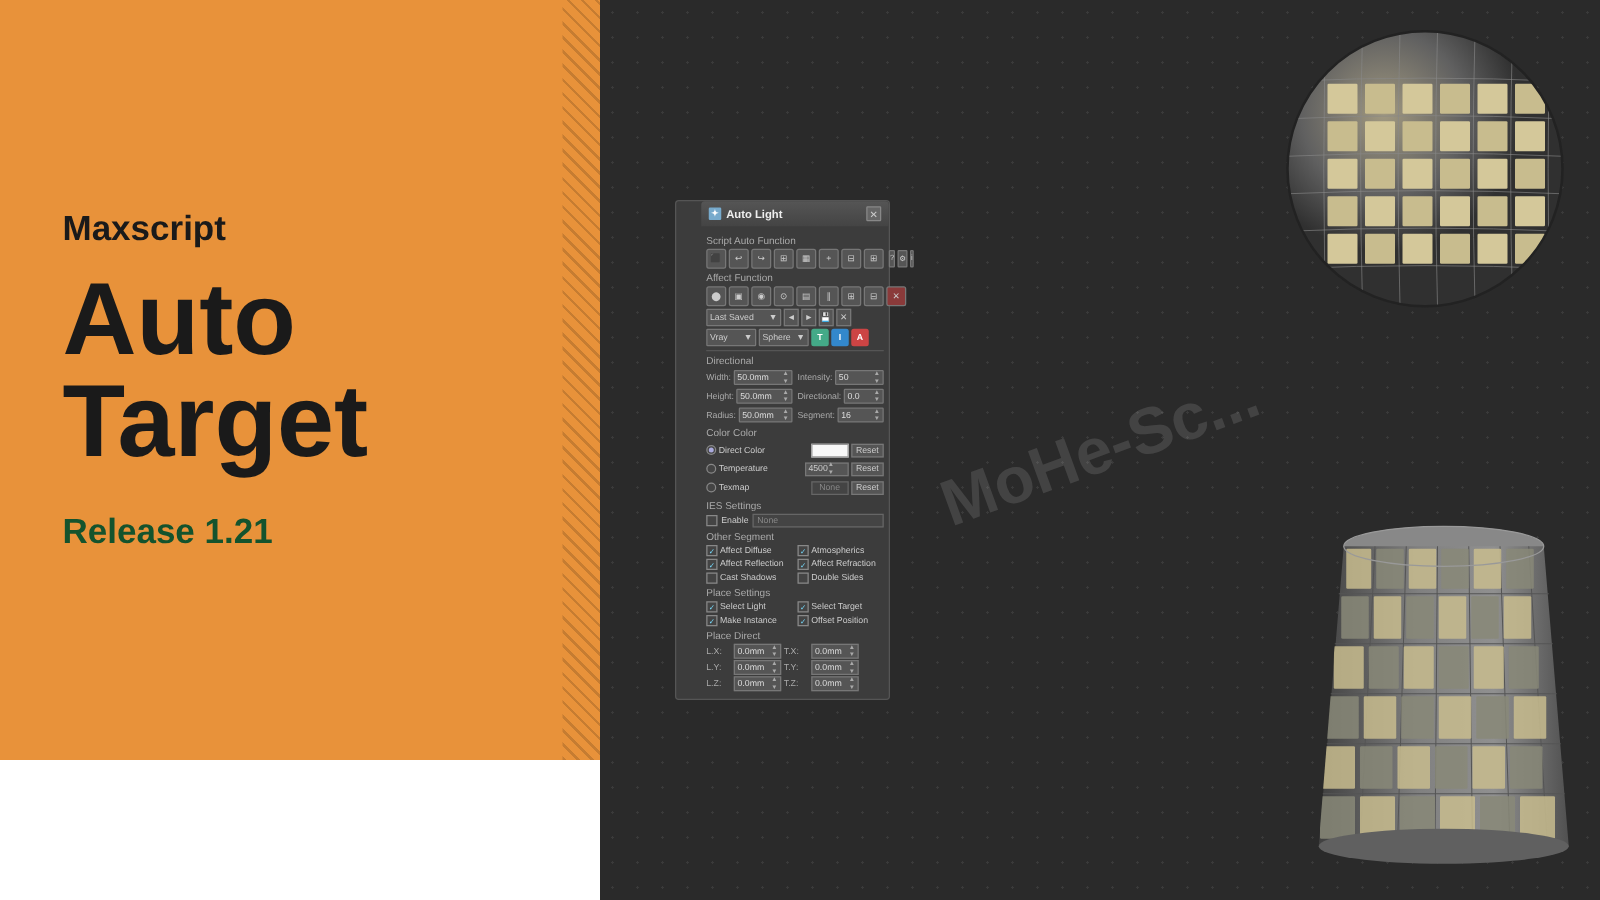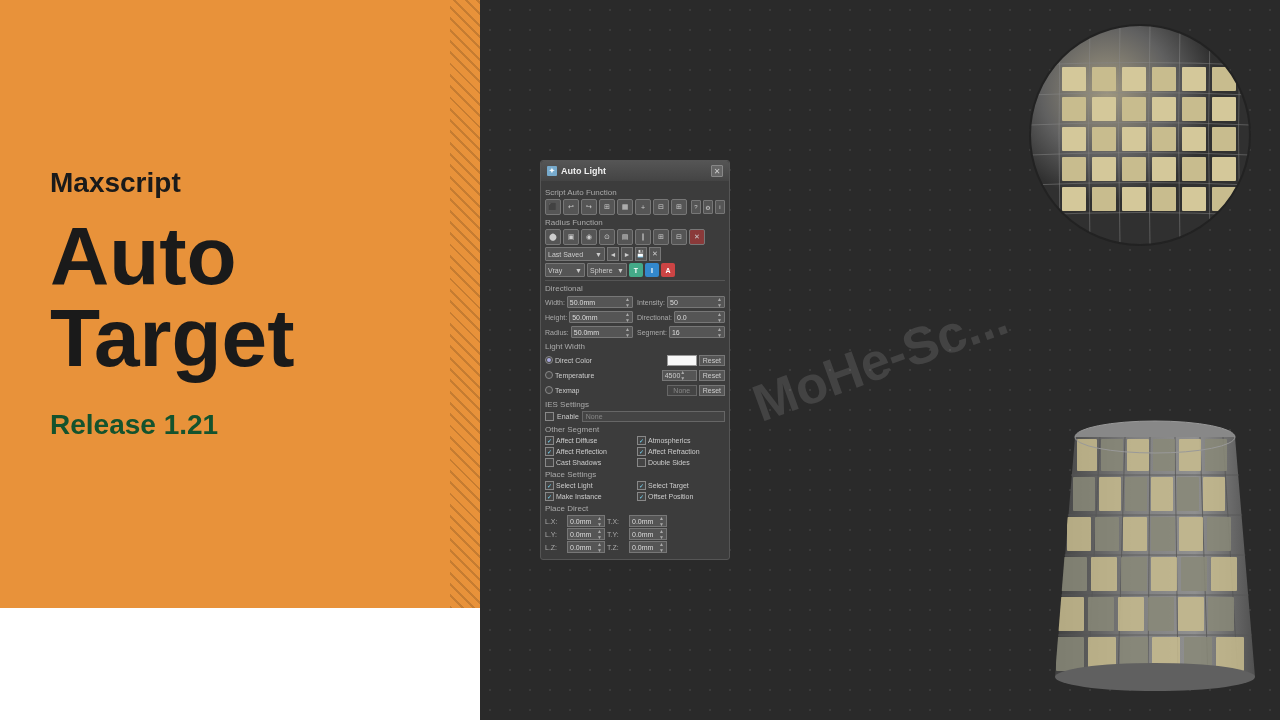--- a/index.html
+++ b/index.html
@@ -82,27 +82,28 @@
       pointer-events: none;
       z-index: 10;
     }
 
     
     .dialog {
       position: absolute;
       left: 60px;
       top: 50%;
       transform: translateY(-50%);
-      width: 190px;
+      width: 172px;
       background: #3c3c3c;
       border: 1px solid #555;
       border-radius: 3px;
       font-size: 9px;
       color: #ccc;
       z-index: 20;
+      padding-left: 20px;
     }
     .dialog-titlebar {
       background: linear-gradient(180deg, #555 0%, #444 100%);
       padding: 4px 6px;
       display: flex;
       align-items: center;
       justify-content: space-between;
       border-radius: 3px 3px 0 0;
     }
     .dialog-title-left {
@@ -600,21 +601,21 @@
         <div class="tb-btn">▦</div>
         <div class="tb-btn">+</div>
         <div class="tb-btn">⊟</div>
         <div class="tb-btn">⊞</div>
         <div class="tb-spacer"></div>
         <div class="tb-btn-small">?</div>
         <div class="tb-btn-small">⚙</div>
         <div class="tb-btn-small">i</div>
       </div>
 
-      <div class="section-label">Radius Function</div>
+      <div class="section-label">Affect Function</div>
       <div class="toolbar-row">
         <div class="tb-btn">⬤</div>
         <div class="tb-btn">▣</div>
         <div class="tb-btn">◉</div>
         <div class="tb-btn">⊙</div>
         <div class="tb-btn">▤</div>
         <div class="tb-btn">∥</div>
         <div class="tb-btn">⊞</div>
         <div class="tb-btn">⊟</div>
         <div class="tb-btn red">✕</div>
@@ -704,21 +705,21 @@
           <div class="param-input">
             <span>16</span>
             <div class="spin-arrows">
                 <span>▲</span>
                 <span>▼</span>
               </div>
           </div>
         </div>
       </div>
 
-      <div class="section-label">Light Width</div>
+      <div class="section-label">Color Color</div>
       <div class="light-color-section">
         <div class="lc-row">
           <div class="radio-dot checked"></div>
           <span class="lc-label">Direct Color</span>
           <div class="tb-spacer"></div>
           <div class="lc-swatch"></div>
           <div class="lc-reset">Reset</div>
         </div>
         <div class="lc-row">
           <div class="radio-dot"></div>

